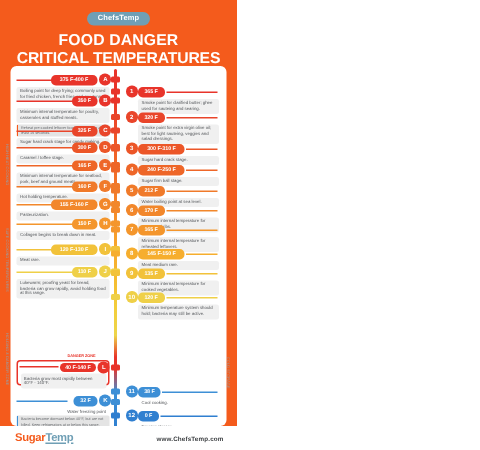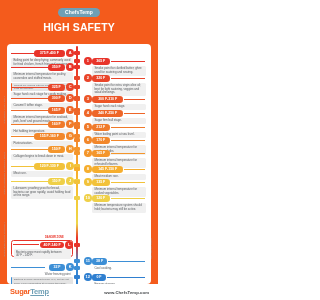--- a/index.html
+++ b/index.html
@@ -94,21 +94,22 @@
 </style>
 </head>
 <body>
 
 <div id="page">
 
   <div id="header">
     <div id="logo-badge">
       <div class="lg">ChefsTemp</div>
     </div>
-    <div id="title1">HIGH SAFETY</div>
+    <div id="title1">FOOD DANGER</div>
+    <div id="title2">CRITICAL TEMPERATURES</div>
   </div>
 
   <div id="panel"></div>
 
   <div id="timeline"></div>
   <div id="timeline-dots">
       <div class="tdot" style="top: 51px; background: rgb(232, 52, 42);"></div>
       <div class="tdot" style="top: 59px; background: rgb(232, 52, 42);"></div>
       <div class="tdot" style="top: 65px; background: rgb(232, 52, 42);"></div>
       <div class="tdot" style="top: 76px; background: rgb(233, 69, 42);"></div>

